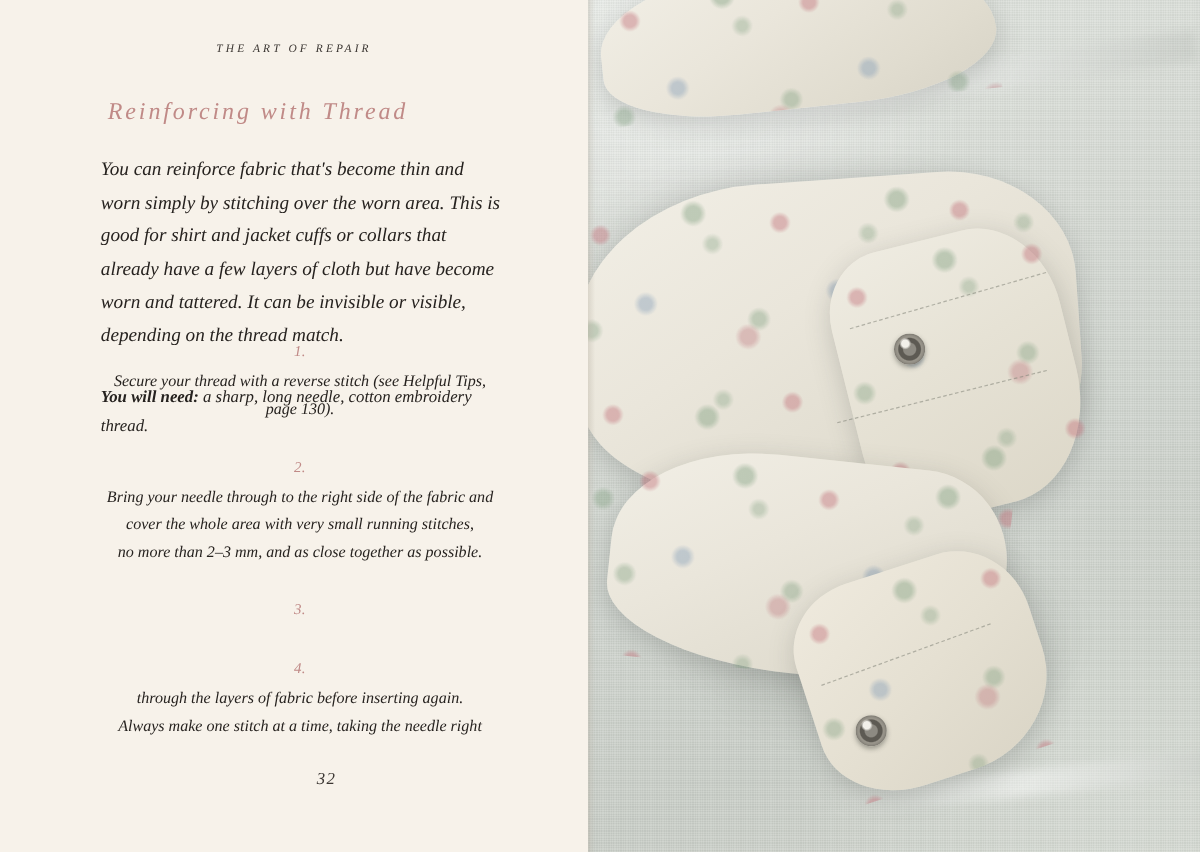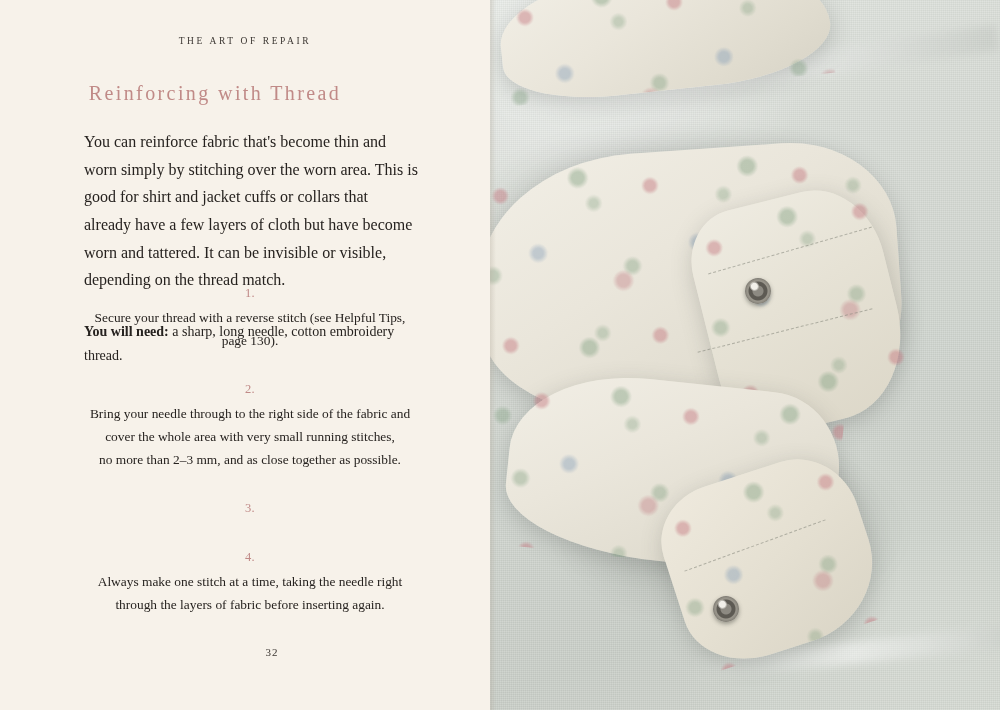--- a/index.html
+++ b/index.html
@@ -11,20 +11,21 @@
     width: 1000px;
     height: 710px;
     overflow: hidden;
     font-family: "Liberation Serif", serif;
   }
   .spread {
     position: relative;
     width: 1000px;
     height: 710px;
     display: flex;
+    font-style: italic;
   }
   
   .page-left {
     position: relative;
     width: 490px;
     height: 710px;
     background: #f7f2ea;
     box-sizing: border-box;
     padding: 0;
     flex: 0 0 490px;
@@ -96,21 +97,21 @@
     font-size: 13.4px;
     line-height: 1.72;
     color: #26221f;
   }
   .folio {
     position: absolute;
     bottom: 52px;
     left: 0;
     width: 544px;
     text-align: center;
-    font-size: 11px;
+    font-size: 14px;
     color: #3b3632;
     letter-spacing: 1px;
   }
   
   .page-right {
     position: relative;
     width: 510px;
     height: 710px;
     flex: 0 0 510px;
     overflow: hidden;
@@ -250,22 +251,22 @@
         <div class="step-text">cover the whole area with very small running stitches,</div>
         <div class="step-text">no more than 2–3 mm, and as close together as possible.</div>
       </div>
 
       <div class="step">
         <div class="step-num">3.</div>
       </div>
 
       <div class="step">
         <div class="step-num">4.</div>
+        <div class="step-text">through the layers of fabric before inserting again.</div>
         <div class="step-text">Always make one stitch at a time, taking the needle right</div>
-        <div class="step-text">through the layers of fabric before inserting again.</div>
       </div>
 
     </div>
 
     <div class="folio">32</div>
   </div>
 
   <div class="page-right">
     <div class="photo"></div>
     <div class="linen"></div>

